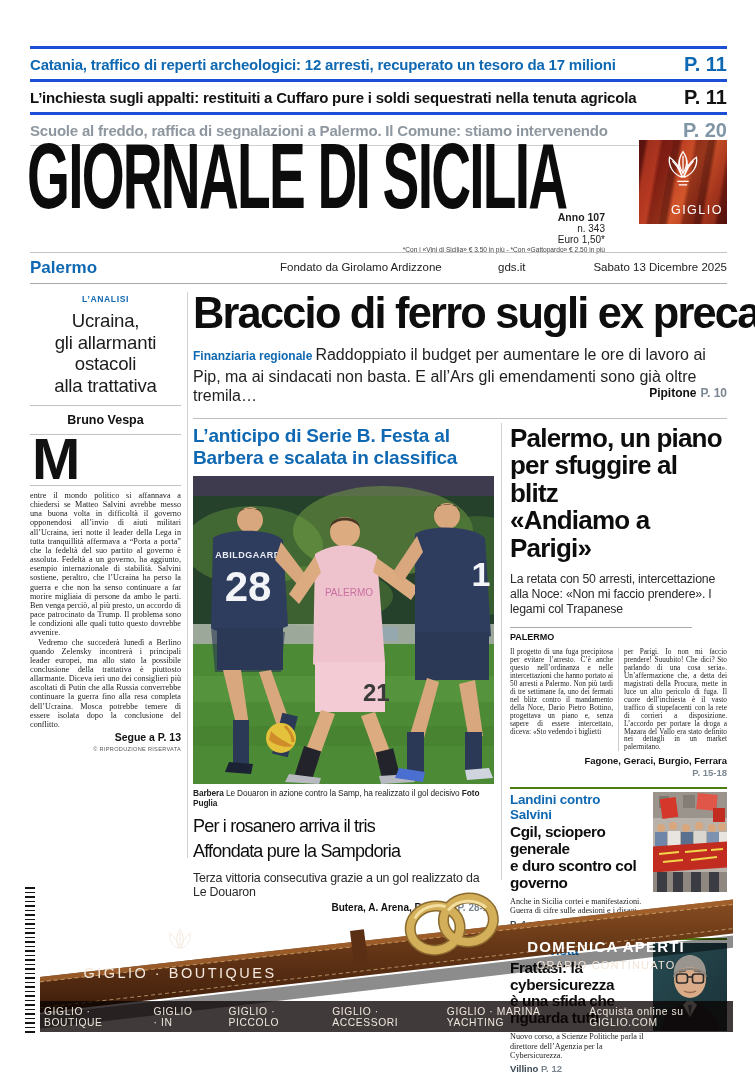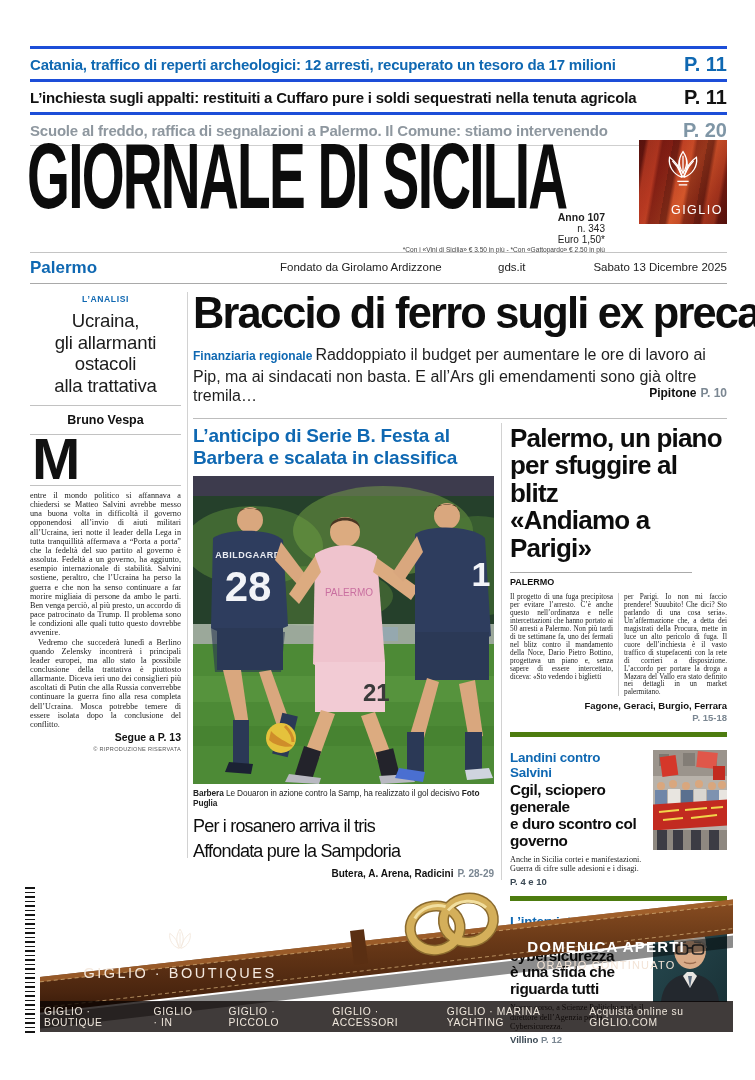--- a/index.html
+++ b/index.html
@@ -82,21 +82,21 @@
   .r-headline{font-size:26px;font-weight:bold;line-height:27.5px;letter-spacing:-.8px;white-space:pre-line;color:#0d0d0d;}
   .r-stand{margin-top:10px;font-size:12.3px;line-height:15px;color:#2a2a2a;letter-spacing:-.2px;}
   .r-city{margin-top:10px;border-top:1px solid #aaa;padding-top:4px;font-size:9px;font-weight:bold;width:182px;}
   .r-body{position:relative;margin-top:6px;display:flex;gap:11px;}
   .r-body .bcol{width:103px;font-family:"Liberation Serif",serif;font-size:7.3px;line-height:7.95px;
       text-align:justify;color:#1b1b1b;}
   .r-body .vdiv{position:absolute;left:108px;top:0;bottom:0;width:1px;background:#ccc;}
   .r-byline{margin-top:4px;text-align:right;font-size:9.5px;}
   .r-byline .pg2{display:block;color:#7b8792;font-weight:bold;margin-top:1px;}
 
-  .box{margin-top:9px;border-top:5px solid #4d7c0f;padding-top:13px;display:flex;gap:8px;}
+  .box{margin-top:9px;border-top:2px solid #4d7c0f;padding-top:3px;display:flex;gap:8px;}
   .box .btxt{flex:1;}
   .box-kicker{font-size:13.4px;letter-spacing:-.2px;}
   .box-headline{margin-top:2px;font-size:15.3px;font-weight:bold;line-height:16.8px;letter-spacing:-.4px;
       white-space:pre-line;color:#0e0e0e;}
   .box-body{margin-top:5px;font-family:"Liberation Serif",serif;font-size:8.2px;line-height:9.6px;color:#222;}
   .box-page{margin-top:2px;text-align:left;font-weight:bold;font-size:9.5px;color:#3c4a55;}
   .box-photo{width:74px;flex:0 0 74px;overflow:hidden;}
 
   
   .ad{position:absolute;left:22px;right:22px;top:868px;height:164px;overflow:hidden;background:
@@ -276,29 +276,31 @@
               <path d="M92 250 C96 254 100 260 100 266" stroke="#cf8d2a" stroke-width="3" fill="none"></path>
             </svg>
           </div>
           <div class="caption">
             <span class="b">Barbera</span>
             <span>Le Douaron in azione contro la Samp, ha realizzato il gol decisivo</span>
             <span class="b">Foto Puglia</span>
           </div>
           <div class="sport-headline">Per i rosanero arriva il tris
 Affondata pure la Sampdoria</div>
+          <div class="sport-stand">Terza vittoria consecutiva grazie a un gol realizzato da Le Douaron</div>
           <div class="sport-byline">
             <span class="byl-name">Butera, A. Arena, Radicini</span><span class="byl-page">P. 28-29</span>
           </div>
         </div>
 
         <div class="rcol">
           <div class="r-headline">Palermo, un piano
 per sfuggire al blitz
 «Andiamo a Parigi»</div>
+          <div class="r-stand">La retata con 50 arresti, intercettazione alla Noce: «Non mi faccio prendere». I legami col Trapanese</div>
           <div class="r-city">PALERMO</div>
           <div class="r-body">
             <div class="bcol">Il progetto di una fuga precipitosa per evitare l’arresto. C’è anche questo nell’ordinanza e nelle intercettazioni che hanno portato ai 50 arresti a Palermo. Non più tardi di tre settimane fa, uno dei fermati nel blitz contro il mandamento della Noce, Dario Pietro Bottino, progettava un piano e, senza sapere di essere intercettato, diceva: «Sto vedendo i biglietti</div>
             <div class="vdiv"></div>
             <div class="bcol">per Parigi. Io non mi faccio prendere! Suuubito! Che dici? Sto parlando di una cosa seria». Un’affermazione che, a detta dei magistrati della Procura, mette in luce un alto pericolo di fuga. Il cuore dell’inchiesta è il vasto traffico di stupefacenti con la rete di corrieri a disposizione. L’accordo per portare la droga a Mazara del Vallo era stato definito nei dettagli in un market palermitano.</div>
           </div>
           <div class="r-byline">
             <span class="byl-name">Fagone, Geraci, Burgio, Ferrara</span>
             <span class="pg2">P. 15-18</span>
           </div>

